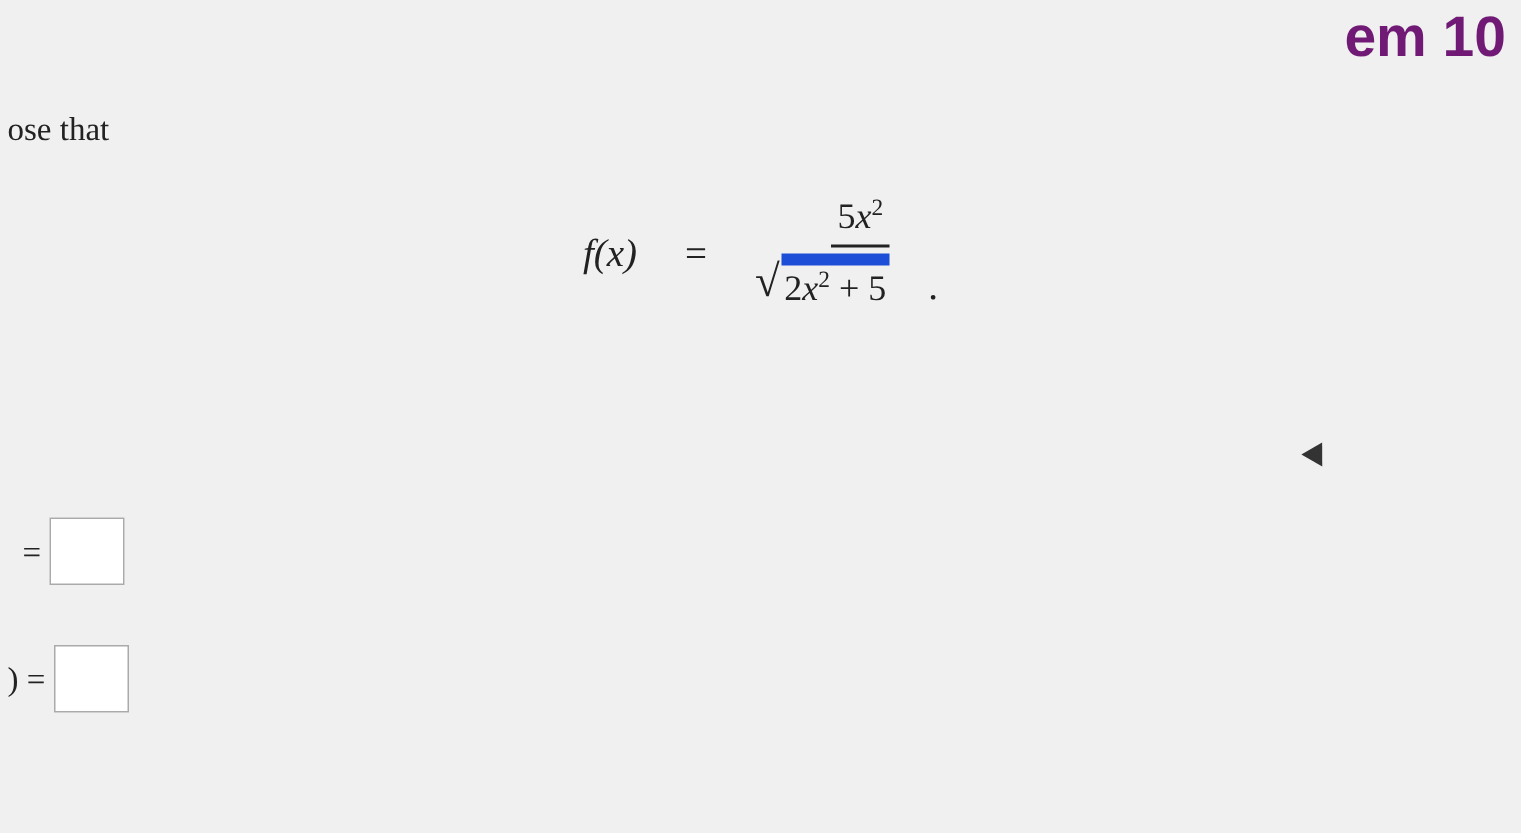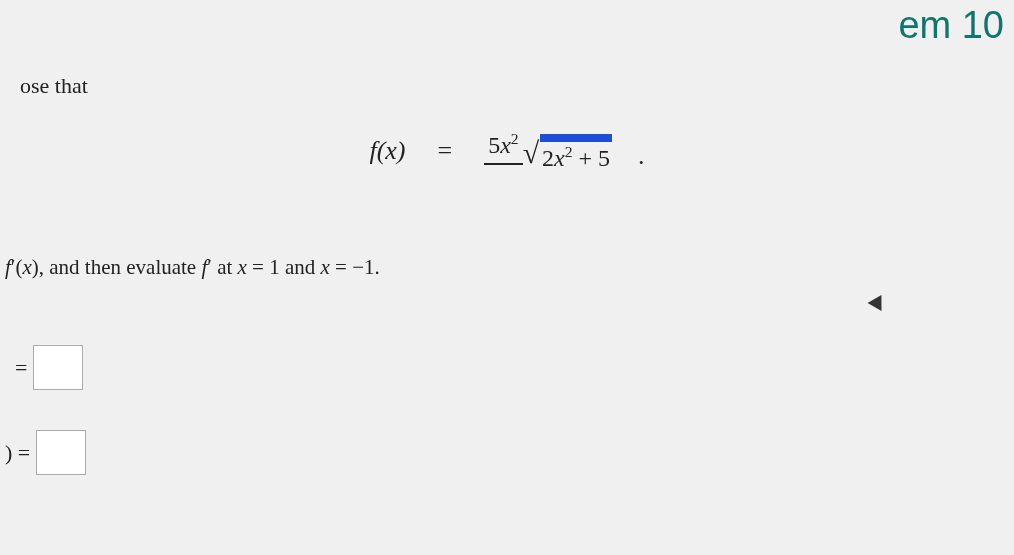--- a/index.html
+++ b/index.html
@@ -19,35 +19,35 @@
       background: #f0f0f0;
       position: relative;
     }
 
     
     .top-heading {
       position: absolute;
       top: 0;
       right: 0;
       font-size: 38px;
-      font-weight: normal;
-      color: #0f766e;
+      font-weight: bold;
+      color: #701a75;
       padding: 4px 10px;
       font-family: Arial, sans-serif;
     }
 
     
     .ose-that {
       position: absolute;
       top: 73px;
       left: 0;
       font-size: 22px;
       color: #222;
       font-family: Georgia, serif;
-      padding-left: 20px;
+      padding-left: 5px;
     }
 
     
     .formula-block {
       position: absolute;
       top: 130px;
       left: 0;
       right: 0;
       display: flex;
       justify-content: center;
@@ -66,22 +66,22 @@
       font-style: italic;
       margin-right: 8px;
     }
 
     .equals-sign {
       margin-right: 8px;
     }
 
     .fraction {
       display: inline-flex;
-      flex-direction: row;
-      align-items: flex-start;
+      flex-direction: column;
+      align-items: flex-end;
       vertical-align: middle;
     }
 
     .numerator {
       border-bottom: 2px solid #222;
       padding-bottom: 3px;
       padding-left: 4px;
       padding-right: 4px;
       font-size: 24px;
       line-height: 1.2;
@@ -203,23 +203,20 @@
             <span class="sqrt-content">
               2<i>x</i><sup>2</sup> + 5
             </span>
           </span>
         </div>
       </div>
       <span class="period">.</span>
     </div>
   </div>
 
-  <div class="instructions-line">
-    <i>f</i>′(<i>x</i>), and then evaluate <i>f</i>′ at <i>x</i> = 1 and <i>x</i> = −1.
-  </div>
 
   <div class="cursor"></div>
 
   <div class="answer-row-1">
     <span>=</span>
     <div class="answer-box"></div>
   </div>
 
   <div class="answer-row-2">
     <span>) =</span>

